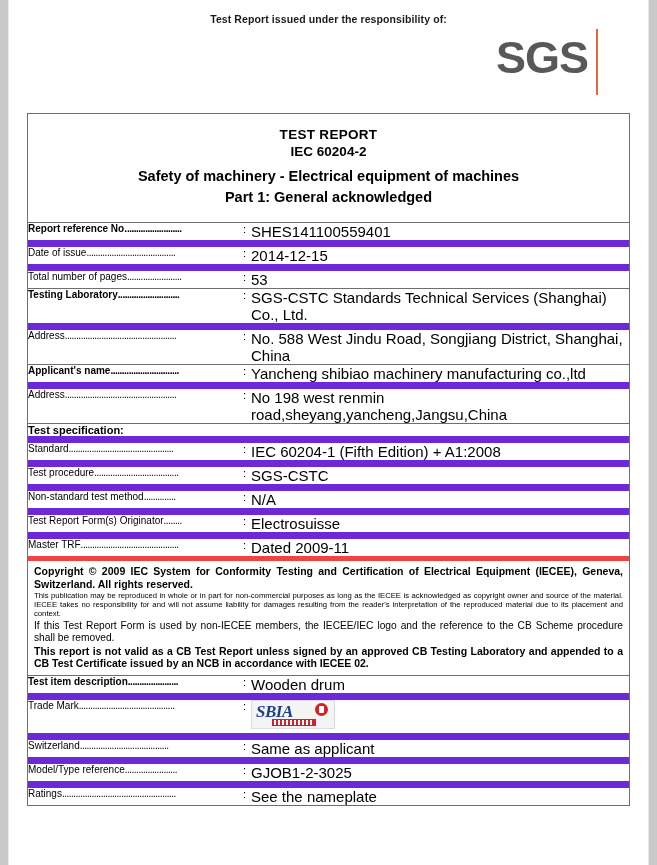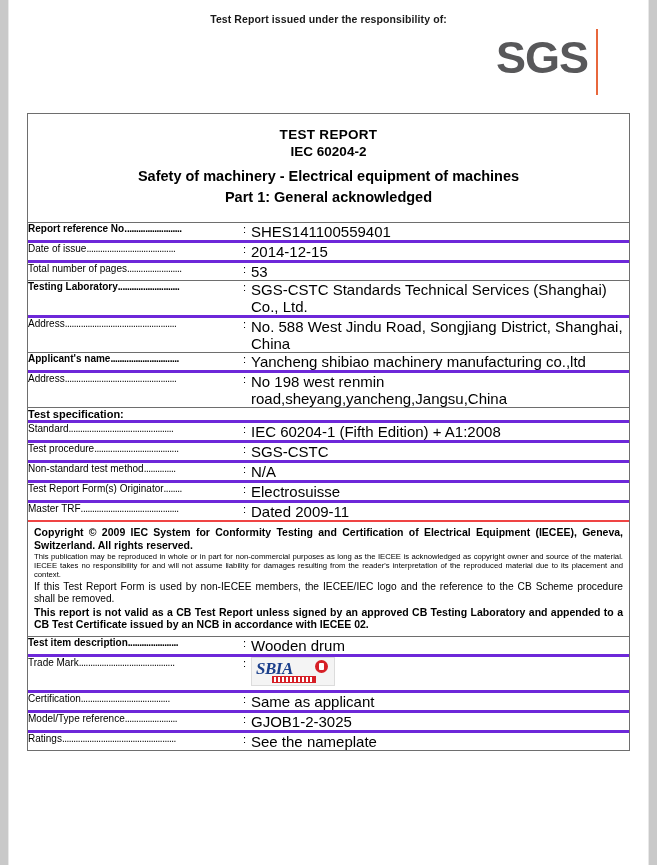--- a/index.html
+++ b/index.html
@@ -129,32 +129,32 @@
     padding: 5px 0 4px 0;
     text-align: left;
     color: #000;
   }
   .val {
     font-size: 15px;
     color: #000;
     padding: 5px 4px 4px 8px;
   }
   .sep-top { border-top: 1px solid #6e6e6e; }
-  .rowline { border-top: 3px solid #6d28d9; }
+  .rowline { border-top: 7px solid #6d28d9; }
 
   .spec-head {
     font-size: 11px;
     font-weight: bold;
     padding: 5px 0 4px 6px;
     color: #000;
   }
 
   
   .copyright {
-    border-top: 2px solid #ef4444;
+    border-top: 5px solid #ef4444;
     padding: 4px 6px 5px 6px;
   }
   .cp-b {
     font-size: 10.5px;
     font-weight: bold;
     line-height: 12.5px;
     text-align: justify;
     color: #000;
   }
   .cp-s {
@@ -345,21 +345,21 @@
             <td class="colon">:</td>
             <td class="tm-cell">
               <span class="tm-logo">
                 <span class="tm-text">SBIA</span>
                 <span class="tm-dot"></span>
                 <span class="tm-strip"></span>
               </span>
             </td>
           </tr>
           <tr class="rowline">
-            <td class="lbl"><span>Certification</span><span class="dots">.......................................</span></td>
+            <td class="lbl"><span>Switzerland</span><span class="dots">.......................................</span></td>
             <td class="colon">:</td>
             <td class="val">Same as applicant</td>
           </tr>
           <tr class="rowline">
             <td class="lbl"><span>Model/Type reference</span><span class="dots">.......................</span></td>
             <td class="colon">:</td>
             <td class="val">GJOB1-2-3025</td>
           </tr>
           <tr class="rowline last-cut">
             <td class="lbl"><span>Ratings</span><span class="dots">..................................................</span></td>

